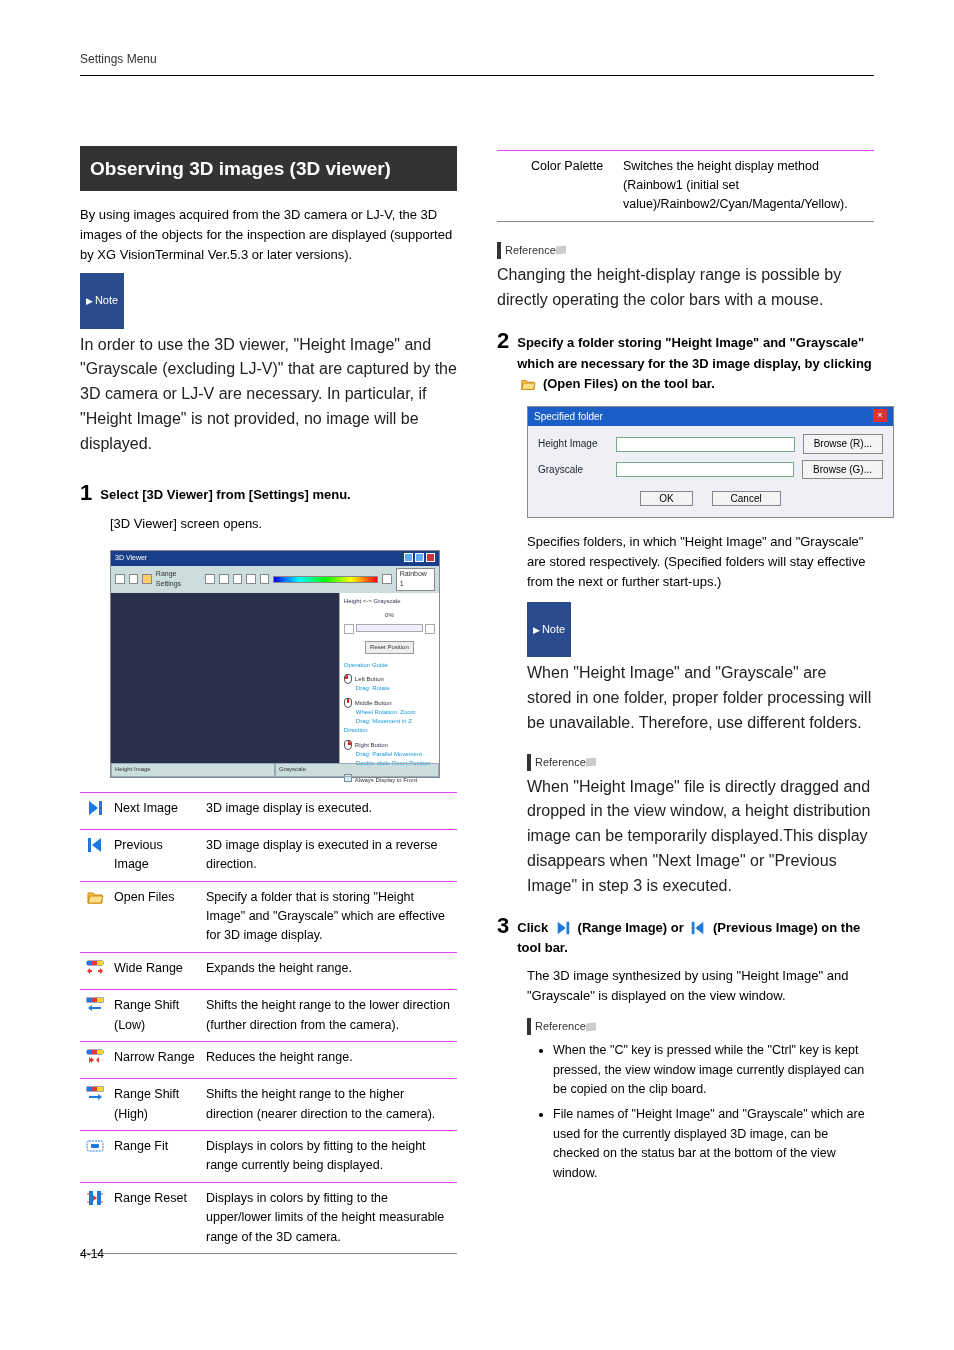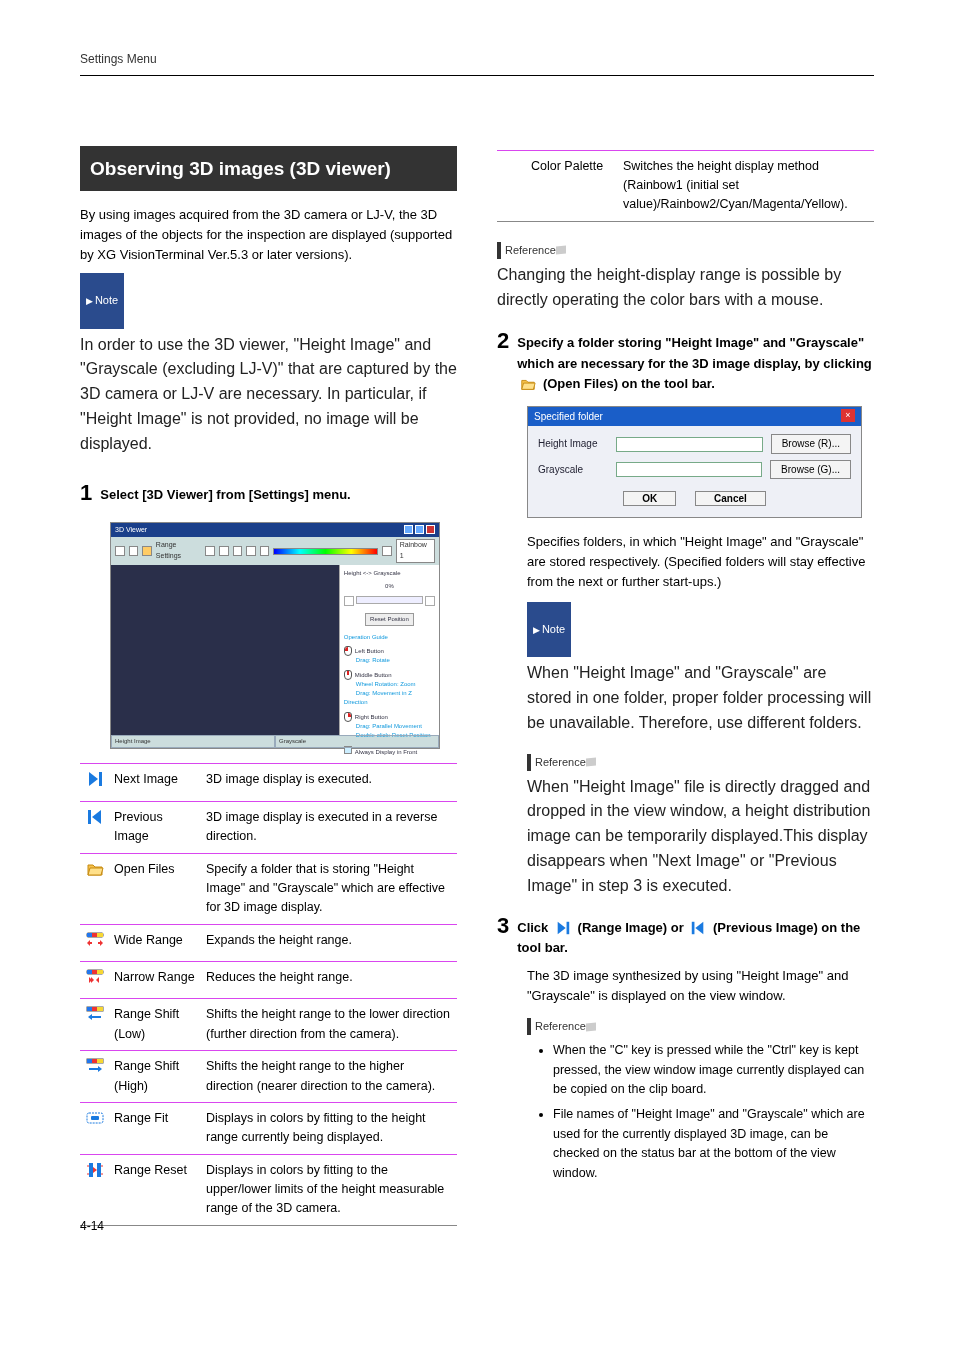--- a/index.html
+++ b/index.html
@@ -74,29 +74,29 @@
   table.tb td { border-top:1px solid #d946ef; padding:6px 4px; vertical-align: top; }
   table.tb tr:last-child td { border-bottom:1px solid #888; }
   td.icon-cell { width:30px; text-align:center; }
   td.label-cell { width:92px; }
   .ico { width:18px; height:18px; display:inline-block; position:relative; }
 
   
   .ico svg { width:18px; height:18px; display:block; }
 
   
-  .dialog-shot { margin:12px 0 14px 30px; border:1px solid #888; width:335px; font-size:10px; }
+  .dialog-shot { margin:12px 0 14px 30px; border:1px solid #888; width:367px; font-size:10px; }
   .dlg-title { background:#1a5ec8; color:#fff; padding:2px 6px; display:flex; justify-content:space-between;}
   .dlg-close { background:#d33; color:#fff; width:14px; height:13px; text-align:center; font-size:9px; line-height:13px;}
   .dlg-body { background:#eef0f6; padding:8px 10px 10px 10px; }
   .dlg-row { display:flex; align-items:center; gap:8px; margin-bottom:6px;}
   .dlg-row label { width:70px; font-size:10px; color:#223;}
   .dlg-input { flex:1; height:15px; border:1px solid #7a8; background:#fff;}
   .dlg-btn { border:1px solid #888; background:#f4f4f4; padding:1px 10px; font-size:10px;}
-  .dlg-actions { text-align:center; margin-top:12px;font-weight:bold;}
+  .dlg-actions { text-align:center; margin-top:12px;}
   .dlg-actions .dlg-btn { margin:0 8px; padding:1px 18px;}
 
   .inline-icon { display:inline-block; width:18px; height:16px; vertical-align:middle; margin:0 2px;}
   .inline-icon svg { width:18px; height:16px; }
 
   ul.ref-list { font-size:12.5px; margin-left:14px; margin-top:2px;}
   ul.ref-list li { margin-bottom:6px; list-style-type: disc; margin-left:12px;}
 
   .page-num { position:absolute; bottom:30px; left:80px; font-size:12px;}
   .note-arrow::before { content:"\25B6"; font-size:9px; margin-right:2px; color:#fff;}
@@ -179,20 +179,21 @@
       <h1 class="section-title">Observing 3D images (3D viewer)</h1>
       <p>By using images acquired from the 3D camera or LJ-V, the 3D images of the objects for the inspection are displayed (supported by XG VisionTerminal Ver.5.3 or later versions).</p>
 
       <div class="note-tag note-arrow"><span>Note</span></div>
       <div class="note-body">In order to use the 3D viewer, "Height Image" and "Grayscale (excluding LJ-V)" that are captured by the 3D camera or LJ-V are necessary. In particular, if "Height Image" is not provided, no image will be displayed.</div>
 
       <div class="step-row">
         <div class="step-num">1</div>
         <div class="step-text">Select [3D Viewer] from [Settings] menu.</div>
       </div>
+      <div class="sub-text">[3D Viewer] screen opens.</div>
 
       
       <div class="viewer-shot">
         <div class="viewer-title">
           <span>3D Viewer</span>
           <span class="wbtns">
               <span class="wbtn" style="background:#6af"></span>
               <span class="wbtn" style="background:#6af"></span>
               <span class="wbtn"></span>
             </span>
@@ -261,31 +262,31 @@
             </tr>
             <tr>
               <td class="icon-cell"><span class="ico"><svg>
                     <use href="#svg-wide"></use>
                   </svg></span></td>
               <td class="label-cell">Wide Range</td>
               <td>Expands the height range.</td>
             </tr>
             <tr>
               <td class="icon-cell"><span class="ico"><svg>
+                    <use href="#svg-shift-low"></use>
+                  </svg></span></td>
+              <td class="label-cell">Range Shift (Low)</td>
+              <td>Shifts the height range to the lower direction (further direction from the camera).</td>
+            </tr>
+            <tr>
+              <td class="icon-cell"><span class="ico"><svg>
                     <use href="#svg-narrow"></use>
                   </svg></span></td>
               <td class="label-cell">Narrow Range</td>
               <td>Reduces the height range.</td>
-            </tr>
-            <tr>
-              <td class="icon-cell"><span class="ico"><svg>
-                    <use href="#svg-shift-low"></use>
-                  </svg></span></td>
-              <td class="label-cell">Range Shift (Low)</td>
-              <td>Shifts the height range to the lower direction (further direction from the camera).</td>
             </tr>
             <tr>
               <td class="icon-cell"><span class="ico"><svg>
                     <use href="#svg-shift-high"></use>
                   </svg></span></td>
               <td class="label-cell">Range Shift (High)</td>
               <td>Shifts the height range to the higher direction (nearer direction to the camera).</td>
             </tr>
             <tr>
               <td class="icon-cell"><span class="ico"><svg>

